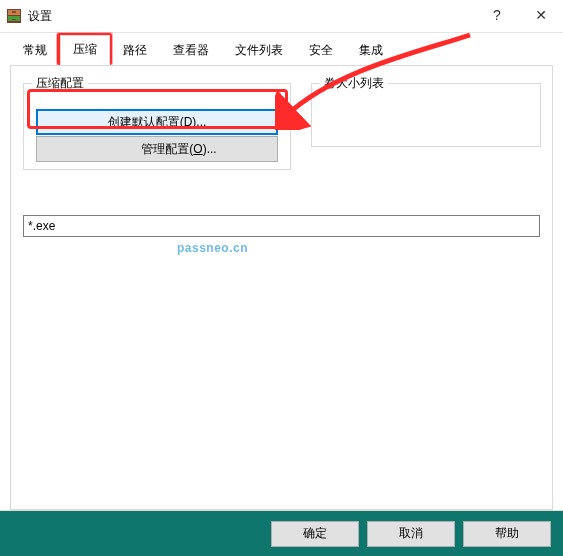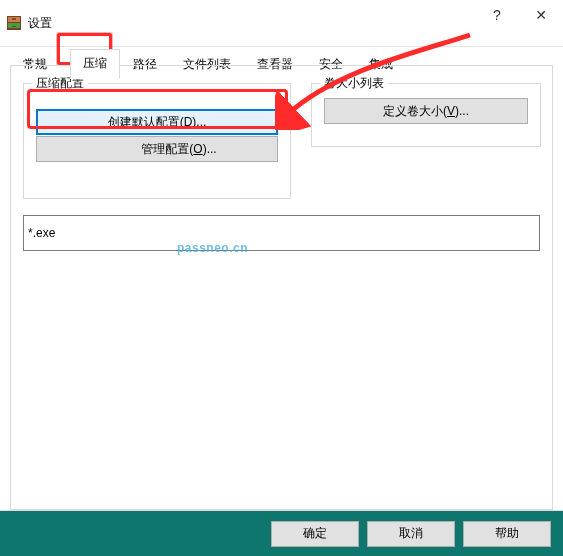--- a/index.html
+++ b/index.html
@@ -8,21 +8,21 @@
     font-family: "Microsoft YaHei", "Segoe UI", sans-serif;
     font-size: 12px;
     background: #fff;
     color: #000;
     width: 563px;
     height: 556px;
     position: relative;
     overflow: hidden;
   }
   .titlebar {
-    height: 47px;
+    height: 33px;
     display: flex;
     align-items: center;
     padding: 0 0 0 6px;
     border-bottom: 1px solid #e5e5e5;
     position: relative;
   }
   .app-icon {
     width: 16px; height: 16px;
     margin-right: 6px;
     display: inline-block;
@@ -56,21 +56,20 @@
     border: 1px solid transparent;
     border-bottom: none;
     position: relative;
     cursor: default;
   }
   .tab.active {
     border: 1px solid #d9d9d9;
     border-bottom: 1px solid #fff;
     background: #fff;
     z-index: 2;
-    margin-left: 10px;
   }
   .tab-highlight {
     position: absolute;
     border: 3px solid #ff2a2a;
     box-shadow: 0 0 0 1px rgba(255,0,0,0.3);
     pointer-events: none;
     border-radius: 2px;
   }
   .tab-highlight.compress-hl {
     left: 57px; top: 33px; width: 55px; height: 32px;
@@ -98,21 +97,21 @@
   }
   .groupbox .legend {
     position: absolute;
     top: -9px; left: 8px;
     background: #fff;
     padding: 0 4px;
     font-size: 12px;
   }
   .gb-left {
     left: 12px; top: 18px;
-    width: 268px; height: 116px;
+    width: 268px; height: 87px;
   }
   .gb-right {
     left: 300px; top: 18px;
     width: 230px; height: 64px;
   }
   .btn {
     display: flex;
     align-items: center;
     justify-content: center;
     background: #e1e1e1;
@@ -142,21 +141,21 @@
   }
   .label-open {
     position: absolute;
     left: 12px; top: 130px;
     font-size: 12px;
   }
   .input-open {
     position: absolute;
     left: 12px; top: 150px;
     right: 12px;
-    height: 36px;
+    height: 22px;
     border: 1px solid #7a7a7a;
     padding: 2px 4px;
     font-size: 12px;
     font-family: inherit;
   }
   .watermark {
     position: absolute;
     top: 176px; left: 166px;
     color: rgba(63,166,224,0.75);
     font-size: 12px;
@@ -203,22 +202,22 @@
   <div class="win-controls">
     <div class="win-btn">?</div>
     <div class="win-btn">✕</div>
   </div>
 </div>
 
 <div class="tabs-row">
   <div class="tab">常规</div>
   <div class="tab active">压缩</div>
   <div class="tab">路径</div>
+  <div class="tab">查看器</div>
   <div class="tab">文件列表</div>
-  <div class="tab">查看器</div>
   <div class="tab">安全</div>
   <div class="tab">集成</div>
 </div>
 <div class="tabs-underline"></div>
 
 <div class="tab-highlight compress-hl"></div>
 
 <div class="panel">
 
   <div class="groupbox gb-left">
@@ -230,25 +229,20 @@
     </div>
     <div class="btn big btn-row2">
       <span>
         <span>管理配置(</span><span class="mnemonic">O</span><span>)...</span>
       </span>
     </div>
   </div>
 
   <div class="groupbox gb-right">
     <div class="legend">卷大小列表</div>
-    <div class="btn big btn-row1">
-      <span>
-        <span>定义卷大小(</span><span class="mnemonic">V</span><span>)...</span>
-      </span>
-    </div>
   </div>
 
   <div class="create-hl"></div>
 
   <input class="input-open" type="text" value="*.exe" style="">
 
   <div class="watermark">passneo.cn</div>
 </div>
 
 <svg class="arrow-svg" viewBox="0 0 200 100">

